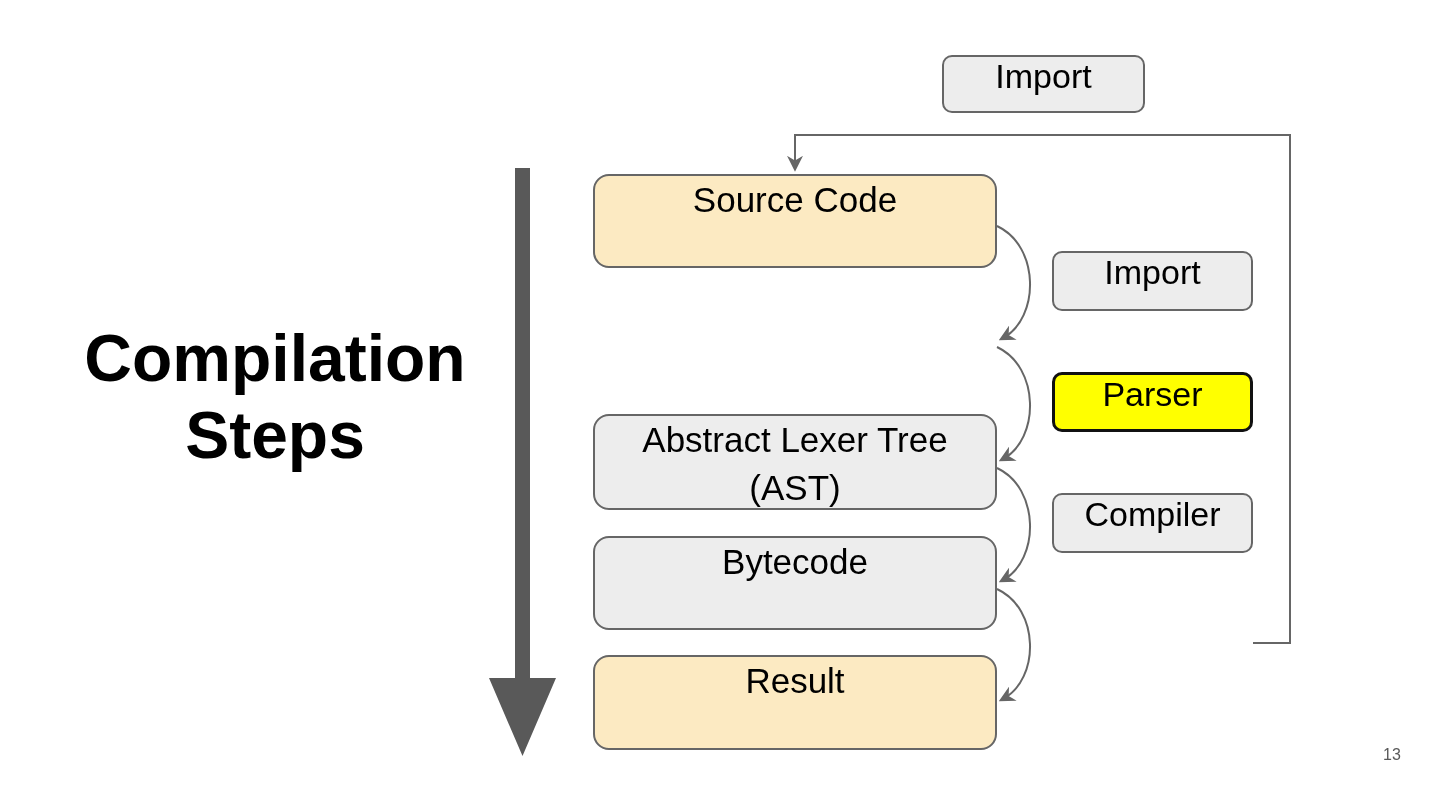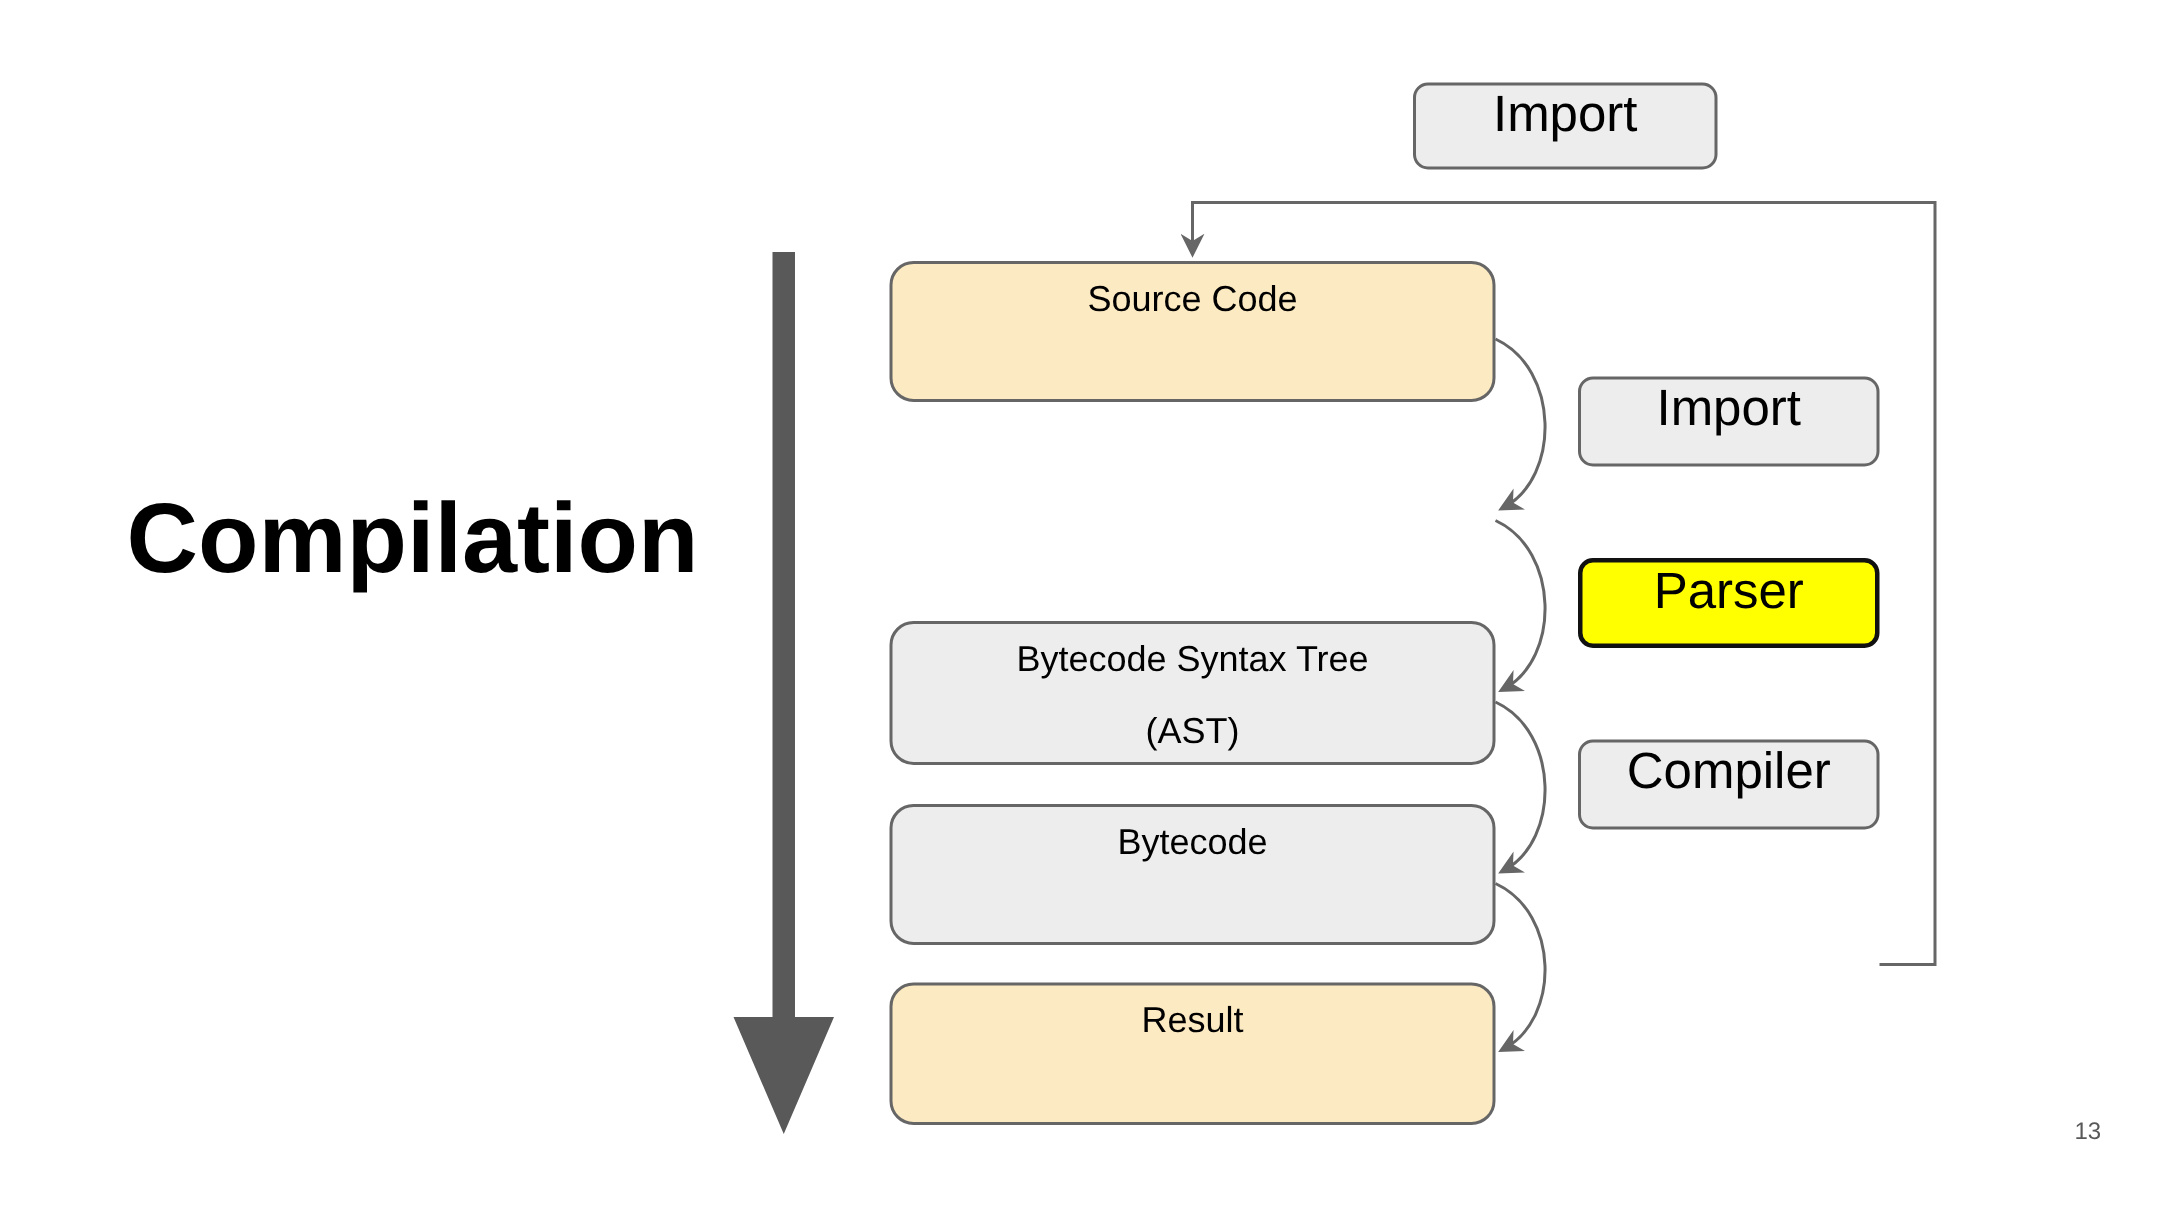--- a/index.html
+++ b/index.html
@@ -53,21 +53,21 @@
     display: flex;
     justify-content: center;
     text-align: center;
     background: var(--color-gray, #EDEDED);
     border: 2px solid var(--color-border, #666666);
   }
   .main-box {
     left: 593px;
     width: 404px;
     border-radius: 16px;
-    font-size: 24px;
+    font-size: 35px;
     line-height: 48px;
   }
   .main-box span {
     white-space: pre-line;
   }
   .main-box.cream {
     background: var(--color-cream, #FCEAC2);
   }
   .side-box {
     left: 1052px;
@@ -96,20 +96,21 @@
     color: var(--color-page_number, #595959);
   }
 </style>
 </head>
 <body>
 
 <div class="slide">
 
   <div class="title">
     <div>Compilation</div>
+    <div>Steps</div>
   </div>
 
   <svg class="overlay" viewBox="0 0 1440 810" xmlns="http://www.w3.org/2000/svg">
     <defs>
       <marker id="arrowhead" viewBox="0 0 10 10" refX="7" refY="5" markerWidth="8" markerHeight="8" orient="auto">
         <path class="arrowhead-shape" d="M0 0 L10 5 L0 10 L3 5 Z"></path>
       </marker>
     </defs>
 
     <path class="flow-arrow" d="M515 168 L530 168 L530 678 L556 678 L522.5 756 L489 678 L515 678 Z"></path>
@@ -123,21 +124,21 @@
   </svg>
 
   <div class="box import-box">
     <span>Import</span>
   </div>
 
   <div class="box main-box cream" style="top:174px;height:94px">
     <span>Source Code</span>
   </div>
   <div class="box main-box" style="top:414px;height:96px">
-    <span>Bytecode Syntax Tree
+    <span>Abstract Lexer Tree
 (AST)</span>
   </div>
   <div class="box main-box" style="top:536px;height:94px">
     <span>Bytecode</span>
   </div>
   <div class="box main-box cream" style="top:655px;height:95px">
     <span>Result</span>
   </div>
 
   <div class="box side-box" style="top:251px">

